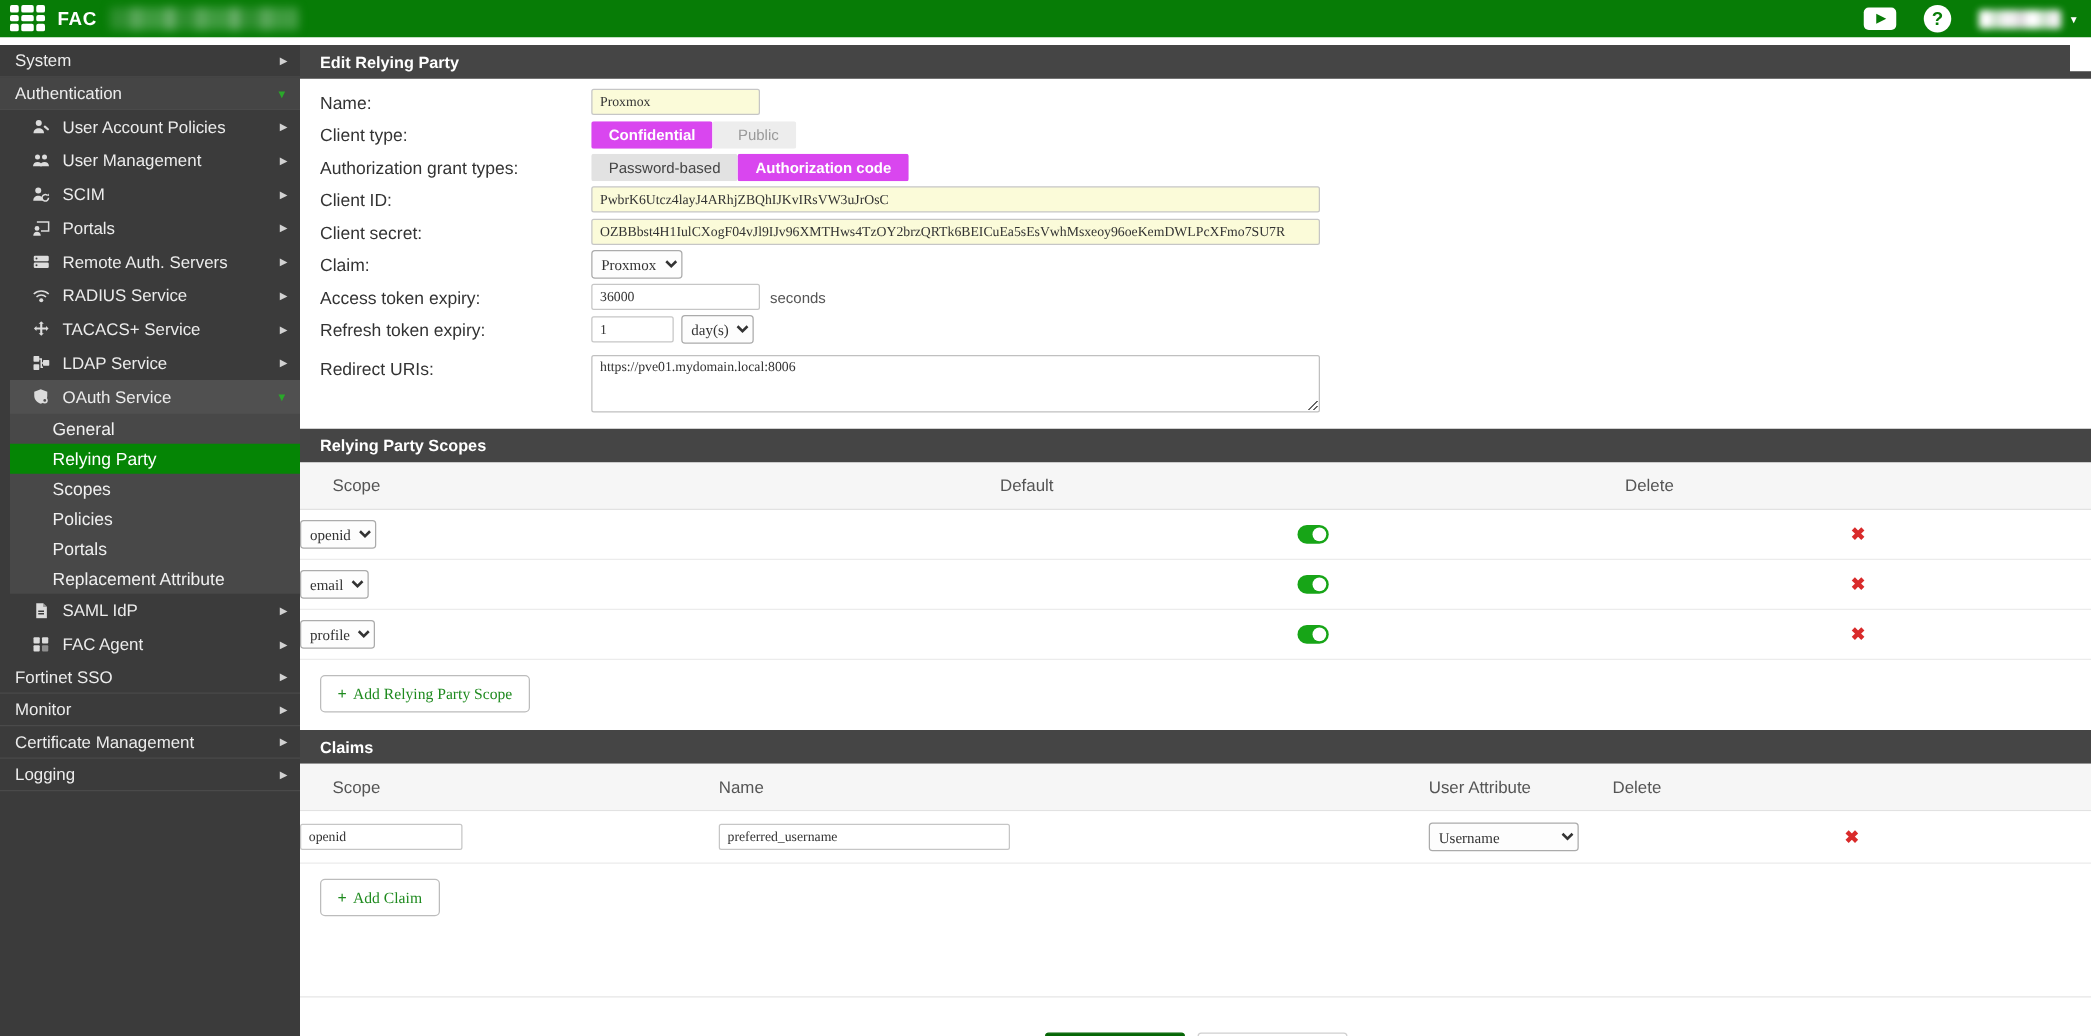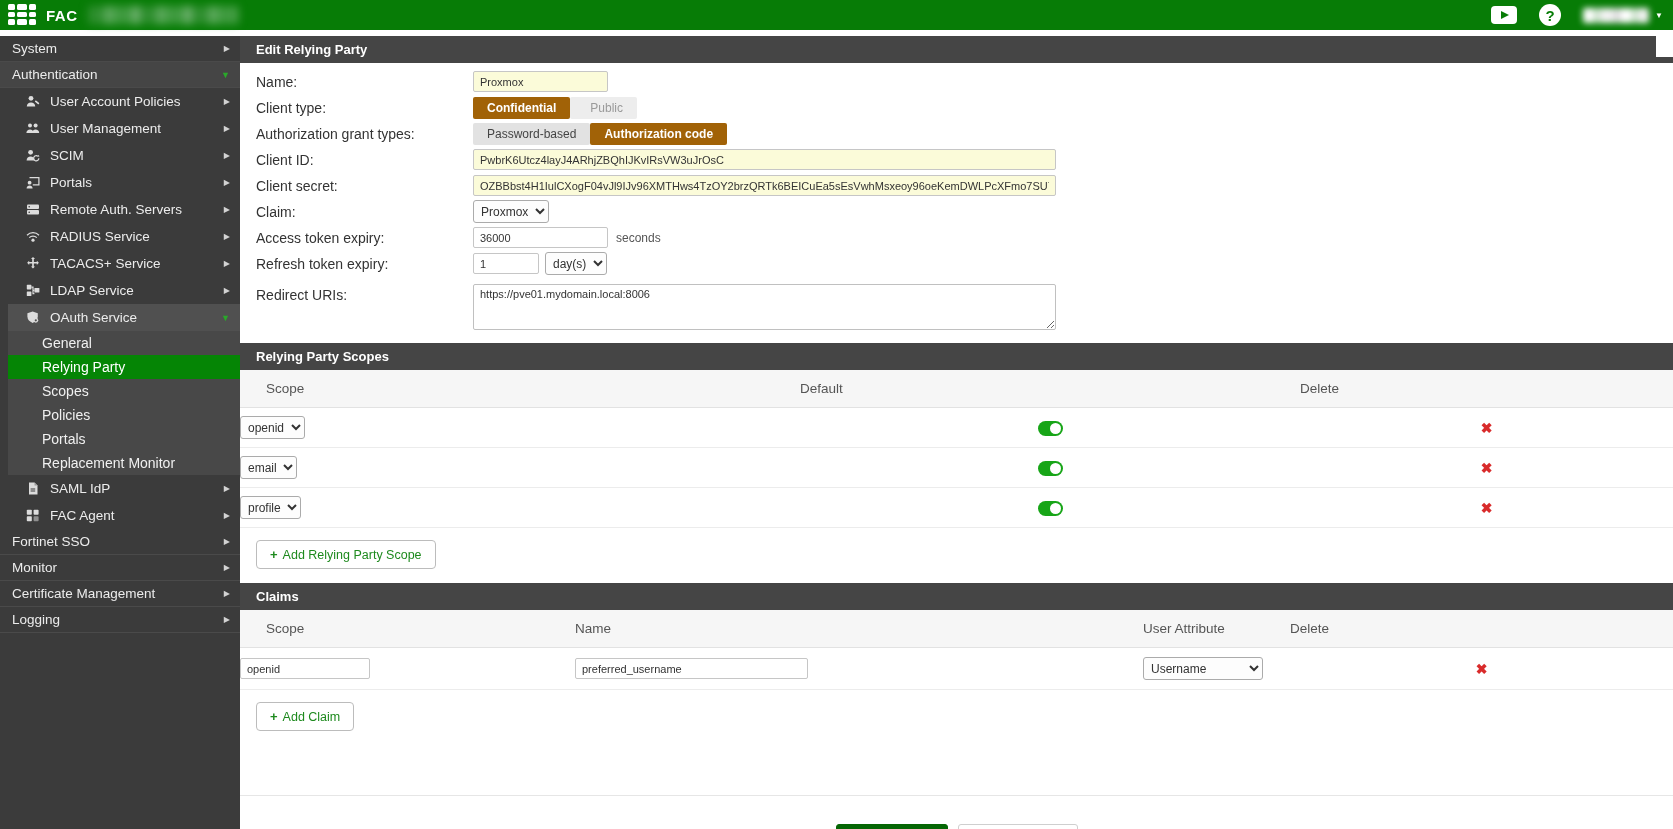--- a/index.html
+++ b/index.html
@@ -74,37 +74,37 @@
     padding:6px 16px; height:27px;
   }
   .scroll-notch { position:absolute; top:0; right:0; width:17px; height:21px; background:#fff; }
 
   .form-area { padding:4px 0 10px 0; }
   .form-row { display:flex; align-items:center; min-height:23px; margin:3px 0; }
   .form-row.top-align { align-items:flex-start; margin-top:9px; }
   .f-label { width:233px; padding-left:16px; font-size:14px; color:#333; flex:none; }
   .form-row.top-align .f-label { padding-top:3px; }
 
-  input, select, textarea, button { font-family:Liberation Sans, sans-serif; }
+  input, select, textarea, button { font-family:Liberation Serif, serif; }
   .inp {
     height:21px; border:1px solid #c6c6c6; border-radius:2px; font-size:11px; color:#333;
     padding:1px 6px; background:#fff;
   }
   .inp.yellow { background:#fbfbd9; }
   .w-name { width:135px; }
   .w-wide { width:583px; }
   .w-num { width:135px; }
   .w-small { width:66px; }
 
   .seg-group { display:flex; }
   .seg {
     font-size:12px; padding:4px 13px; border:1px solid transparent; cursor:pointer; line-height:1;
     height:22px; display:flex; align-items:center;
   }
-  .seg.on { background:#a16207; color:#fff; font-weight:bold; border-radius:2px; }
+  .seg.on { background:#d946ef; color:#fff; font-weight:bold; border-radius:2px; }
   .seg.off-light { background:#ededed; color:#9a9a9a; border-radius:2px;padding-left:19px; }
   .seg.off-dark { background:#e2e2e2; color:#444; border-radius:2px; }
 
   .sel {
     height:23px; font-size:12px; color:#333; border:1px solid #ababab; border-radius:3px; background:#fdfdfd;
     padding:0 3px;
   }
   .unit { font-size:12px; color:#555; margin-left:8px; }
   .ta {
     width:583px; height:46px; border:1px solid #c0c0c0; border-radius:2px; font-size:11px; color:#333;
@@ -320,21 +320,21 @@
         <div class="sb-leaf">
           <span>Scopes</span>
         </div>
         <div class="sb-leaf">
           <span>Policies</span>
         </div>
         <div class="sb-leaf">
           <span>Portals</span>
         </div>
         <div class="sb-leaf">
-          <span>Replacement Monitor</span>
+          <span>Replacement Attribute</span>
         </div>
       </div>
 
       <div class="sb-sub">
         <span class="sb-ico">
           <svg class="ico" width="14" height="13" viewBox="0 0 14 13">
               <path d="M3 0.5h5.5l3 3v9H3z"></path>
               <path d="M8.5 0.5v3h3z" fill="#9a9a9a"></path>
               <path class="st" d="M4.6 7h4.6M4.6 9h4.6" style="stroke:#3b3b3b"></path>
             </svg>

